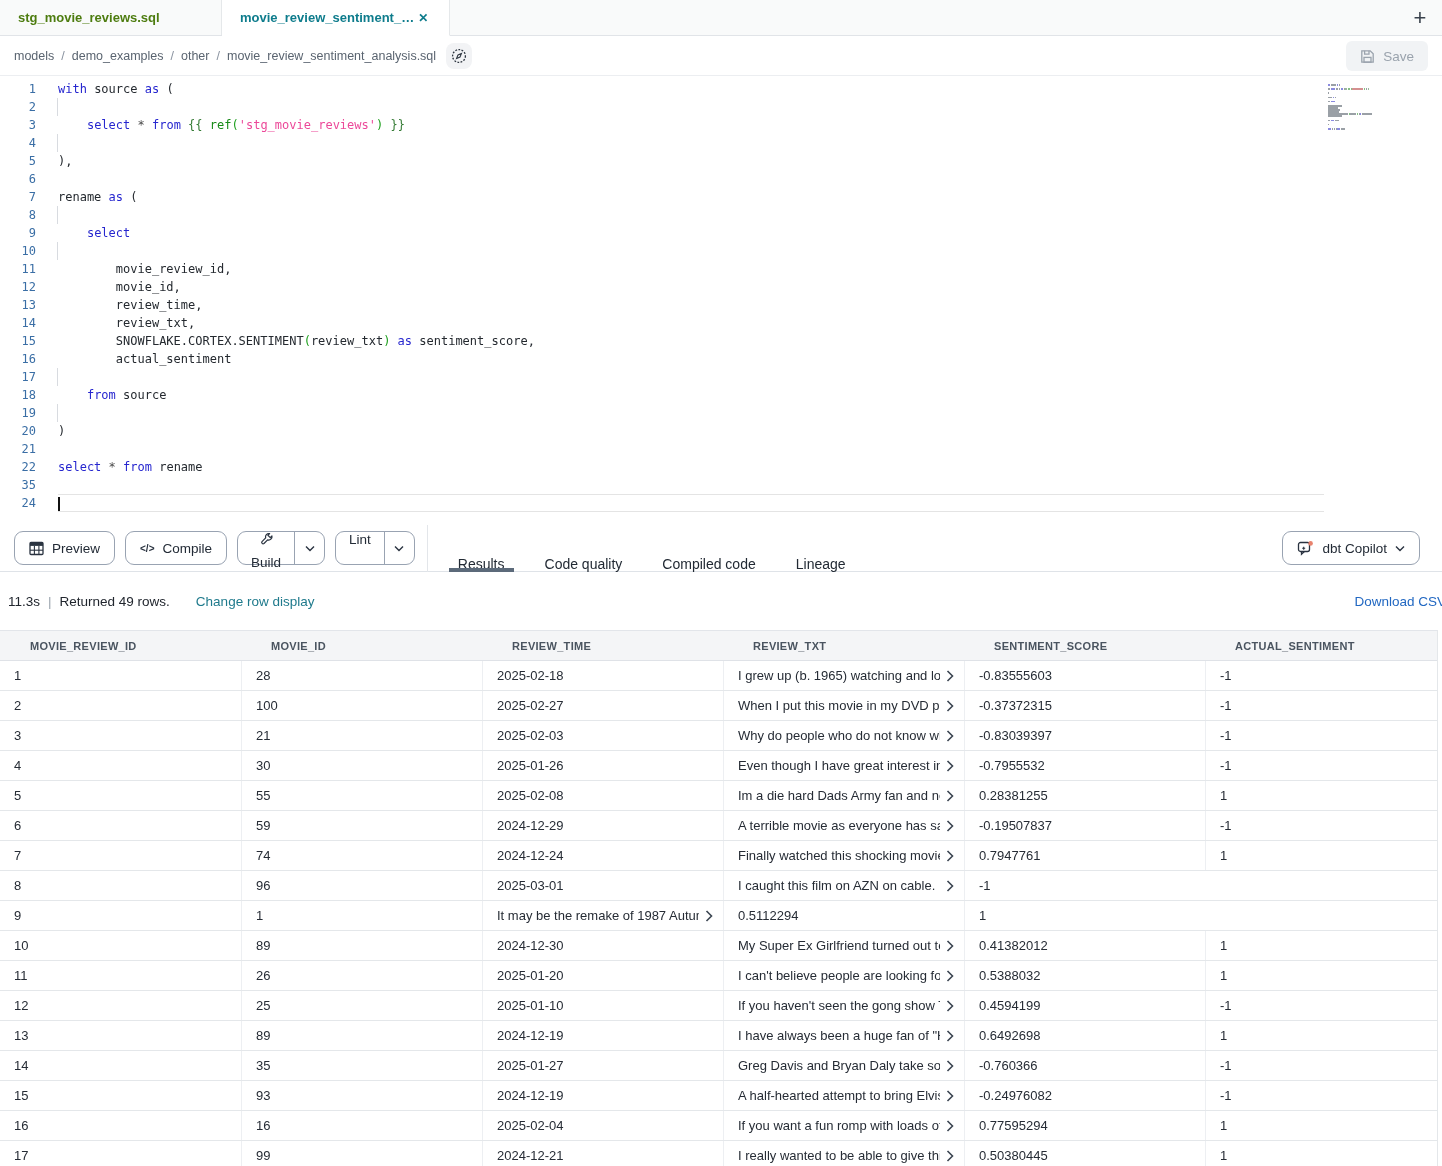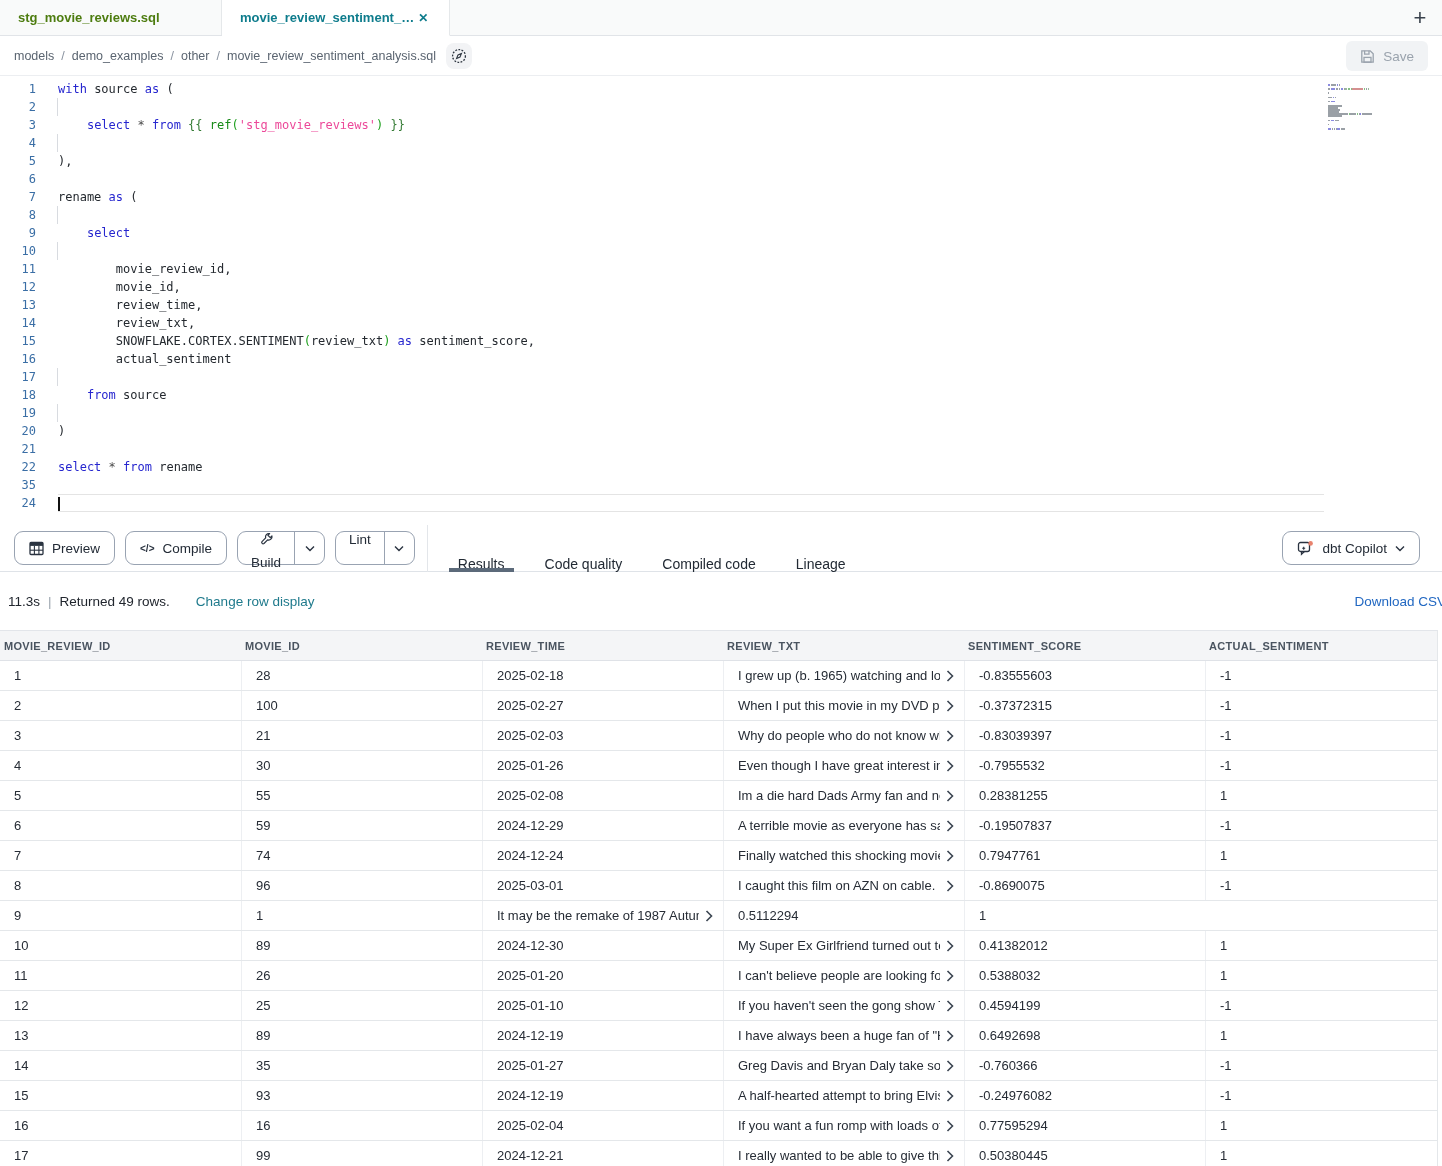--- a/index.html
+++ b/index.html
@@ -64,21 +64,21 @@
   .metabar { height:58px; display:flex; align-items:center; position:relative; font-size:13.5px; color:#21262e; background:#fff; }
   .metabar .left { margin-left:8px; }
   .metabar .pipe { color:#9aa3ad; margin:0 8px; }
   .link-teal { color:#1f7a8c; margin-left:26px; cursor:pointer; }
   .link-blue { color:#2268c2; position:absolute; right:-4px; cursor:pointer; }
 
   
   .rtable { width:1438px; border-top:1px solid #e2e5ea; border-right:1px solid #e4e7ea; }
   .thead, .trow { display:grid; grid-template-columns:241px 241px 241px 241px 241px 1fr; height:30px; align-items:center; }
   .thead { background:#f4f5f7; border-bottom:1px solid #dfe2e7; }
-  .th { padding-left:4px; font-size:11px; font-weight:700; color:#4a5460; letter-spacing:.3px; white-space:nowrap; overflow:hidden; }
+  .th { padding-left:30px; font-size:11px; font-weight:700; color:#4a5460; letter-spacing:.3px; white-space:nowrap; overflow:hidden; }
   .trow { border-bottom:1px solid #e4e7ea; background:#fff; }
   .td { padding-left:14px; font-size:13px; color:#262c35; white-space:nowrap; overflow:hidden;
         height:100%; display:flex; align-items:center; border-left:1px solid #edeff2; }
   .trow .td:first-child { border-left:none; }
   .td.txt { justify-content:space-between; padding-right:10px; }
   .td.txt .txt-span { overflow:hidden; white-space:nowrap; }
   .expand { flex:none; margin-left:6px; display:flex; align-items:center; cursor:pointer; }
 
   svg.icn { display:block; }
 </style>
@@ -450,21 +450,20 @@
         <div class="td">96</div>
         <div class="td">2025-03-01</div>
         <div class="td txt">
           <span class="txt-span">I caught this film on AZN on cable. It s…</span>
           <span class="expand">
             <svg class="icn" width="8" height="12" viewBox="0 0 8 12">
               <path d="M1.5 1 L6.5 6 L1.5 11" fill="none" stroke="#3c4652" stroke-width="1.6"></path>
             </svg>
           </span>
         </div>
-        <div class="td">-0.8690075</div>
         <div class="td">-1</div>
       </div>
       <div class="trow">
         <div class="td">9</div>
         <div class="td">1</div>
         <div class="td txt">
           <span class="txt-span">It may be the remake of 1987 Autumn'…</span>
           <span class="expand">
             <svg class="icn" width="8" height="12" viewBox="0 0 8 12">
               <path d="M1.5 1 L6.5 6 L1.5 11" fill="none" stroke="#3c4652" stroke-width="1.6"></path>

